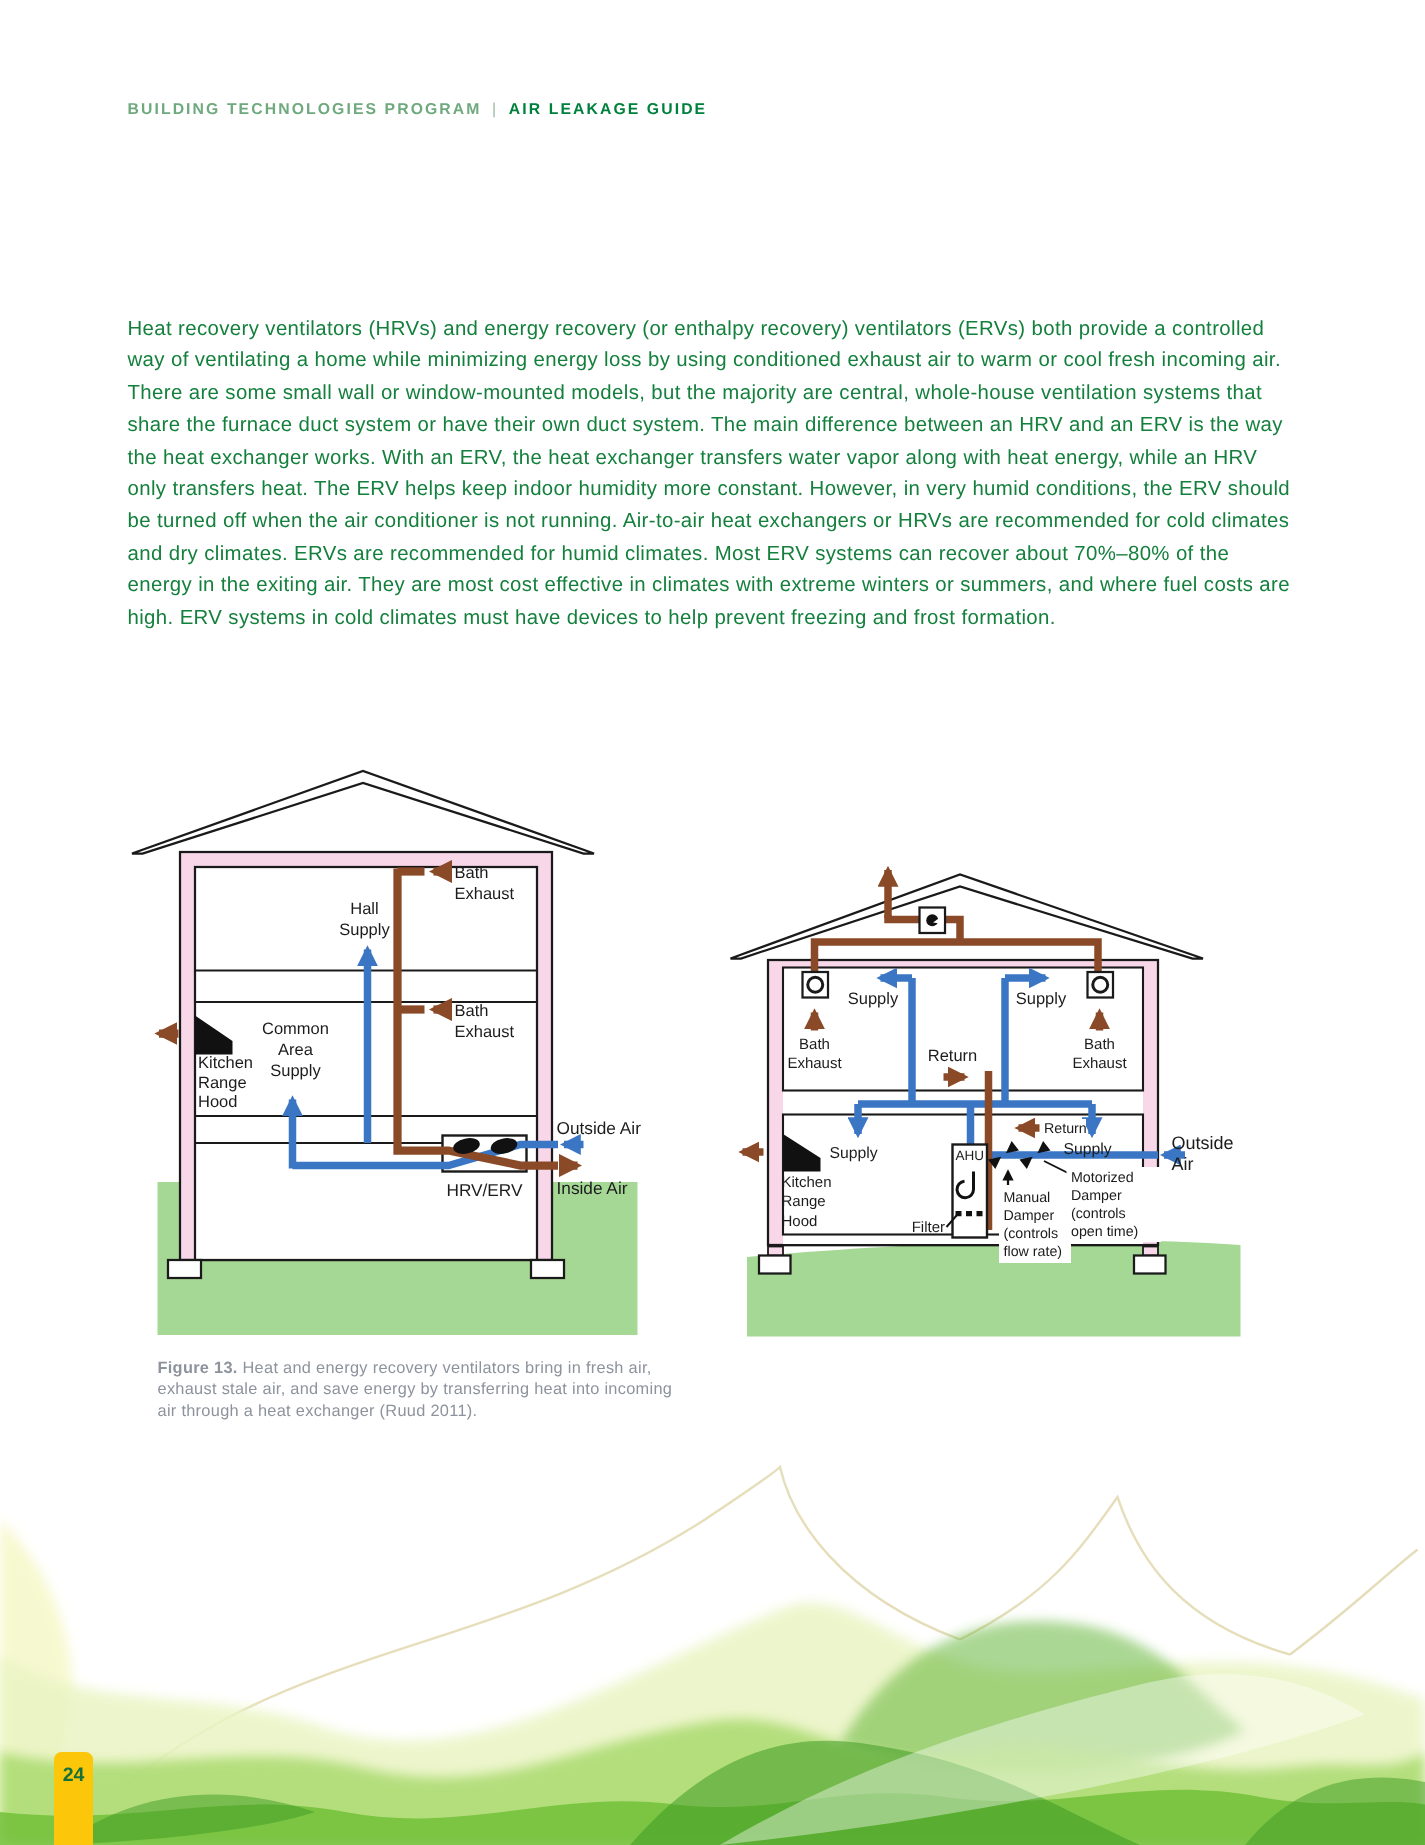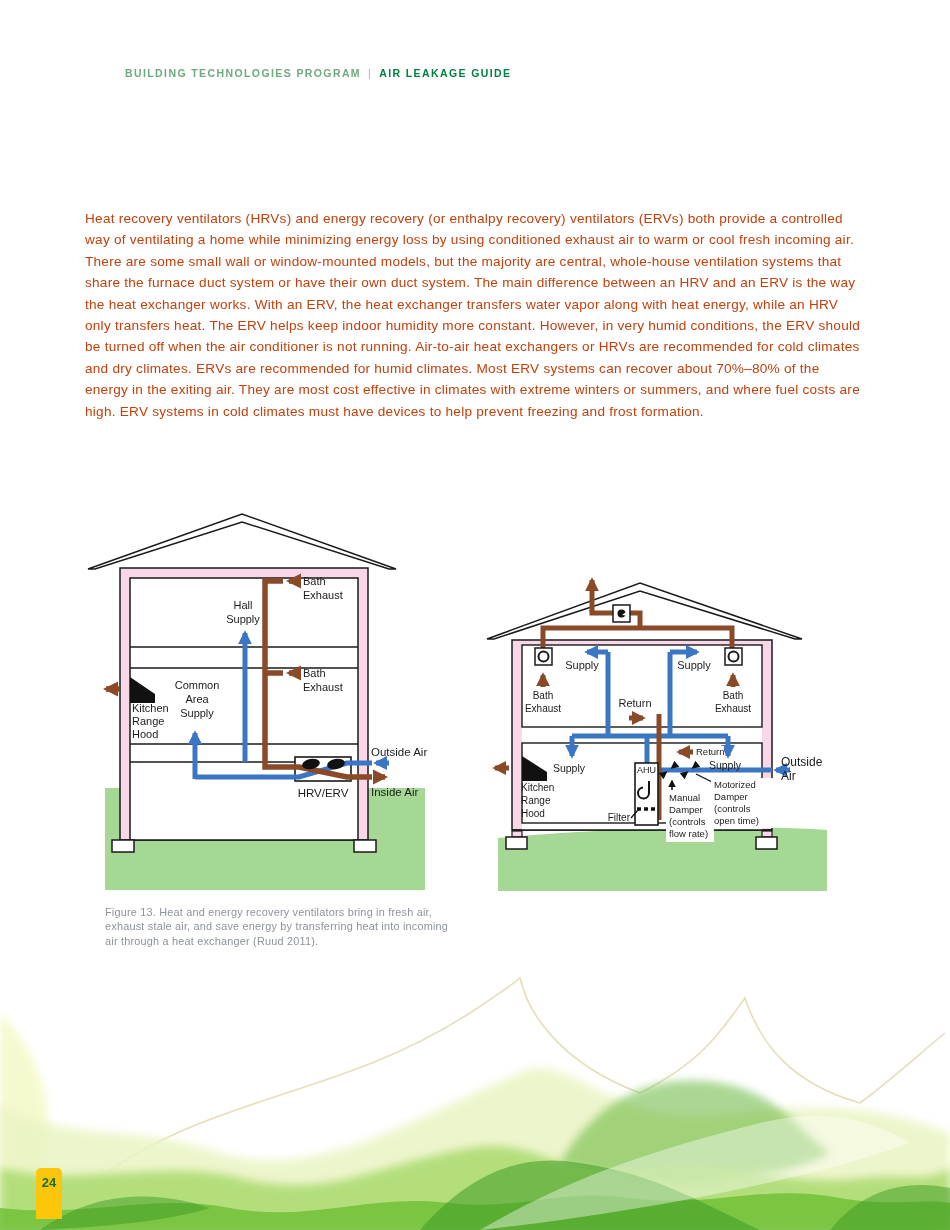--- a/index.html
+++ b/index.html
@@ -1,33 +1,33 @@
 <!DOCTYPE html>
 <html><head>
 <meta charset="utf-8">
 <style>
   html,body{margin:0;padding:0;background:#fff;}
   .page{position:relative;width:950px;height:1230px;background:#fff;overflow:hidden;
         font-family:"Liberation Sans",sans-serif;}
   .hdr{position:absolute;left:85px;top:67px;font-size:10.5px;letter-spacing:1.4px;
        font-weight:bold;white-space:nowrap;}
-  .hdr-light{color:#6fa97e;margin-left:40px;}
+  .hdr-light{color:#6fa97e;}
   .hdr-sep{color:#9bb5a4;font-weight:normal;padding:0 7px;}
   .hdr-dark{color:#00803d;}
   .title{position:absolute;left:84px;top:162px;font-size:19.5px;font-weight:bold;
          color:#178a43;letter-spacing:.2px;}
   .bodytext{position:absolute;left:85px;top:208px;width:778px;font-size:13.6px;
-            line-height:21.4px;color:#c2410c;letter-spacing:.25px;}
+            line-height:21.4px;color:#15803d;letter-spacing:.25px;}
   .cap{position:absolute;top:905px;font-size:10.9px;line-height:14.4px;color:#8d939d;
        letter-spacing:.2px;}
-  .cap b{font-weight:normal;}
+  .cap b{font-weight:bold;}
   .cap13{left:105px;width:348px;}
   .cap14{left:499px;width:336px;}
   .fig{position:absolute;}
-  .tab{position:absolute;left:36px;top:1168px;width:26px;height:51px;background:#fcc60a;
+  .tab{position:absolute;left:36px;top:1168px;width:26px;height:62px;background:#fcc60a;
        border-radius:5px 5px 0 0;color:#15703a;font-weight:bold;font-size:13px;
        text-align:center;padding-top:7px;box-sizing:border-box;}
   .wave{position:absolute;left:0;top:953px;width:950px;height:277px;}
   text{fill:#1c1c1c;font-family:"Liberation Sans",sans-serif;}
   .t11{font-size:11px;}
   .t115{font-size:11.5px;}
   .t10{font-size:10px;}
   .t105{font-size:10.5px;}
   .t95{font-size:9.5px;}
   .t9{font-size:9px;}

